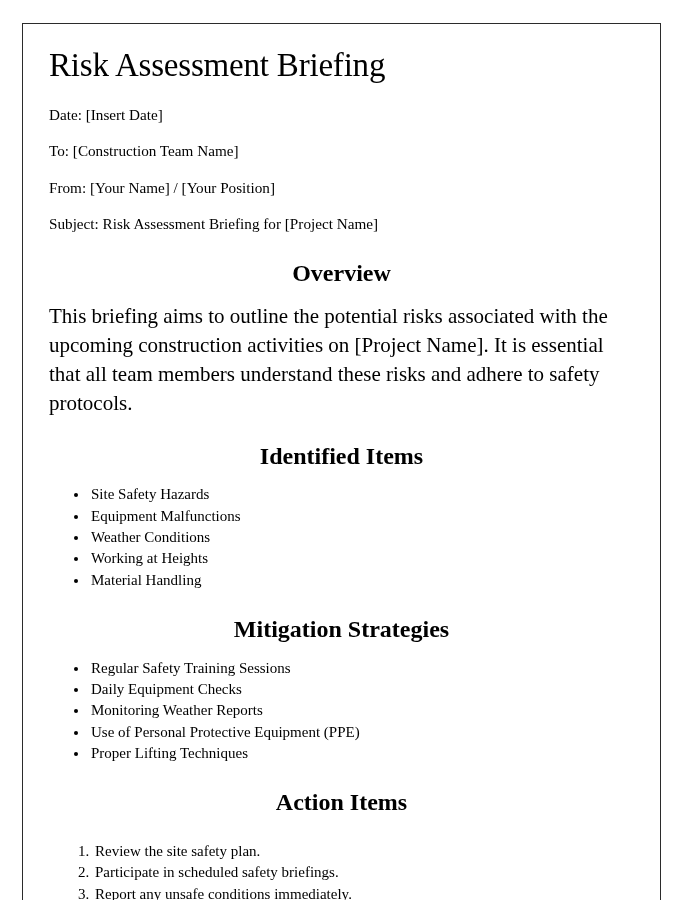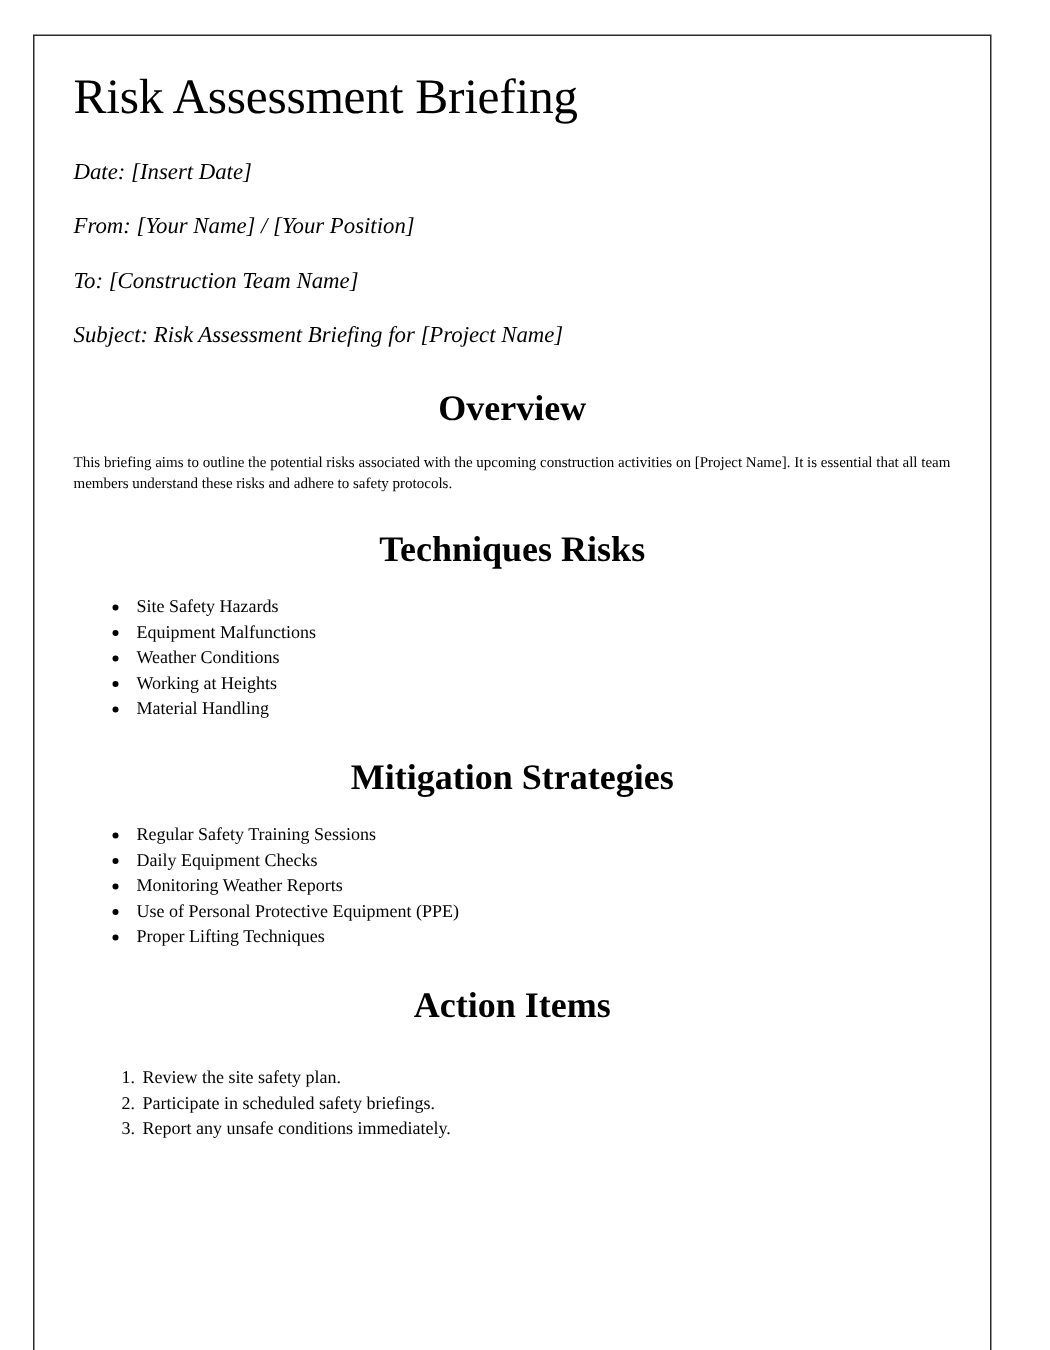--- a/index.html
+++ b/index.html
@@ -35,73 +35,72 @@
     font-weight: normal;
     line-height: 1.18;
     margin: 0 0 20px 0;
     letter-spacing: -0.2px;
   }
 
   .meta-line {
     font-size: 15.2px;
     line-height: 1.35;
     margin: 0 0 16px 0;
-    font-style: italic;
   }
 
   .section-heading {
     font-size: 24px;
     font-weight: bold;
     line-height: 1.2;
     margin: 24px 0 14px 0;
     text-align: center;
   }
 
   .body-text {
-    font-size: 10px;
+    font-size: 21px;
     line-height: 1.38;
     margin: 0 0 6px 0;
   }
 
   ul.doc-list {
     margin: 0 0 4px 0;
     padding-left: 40px;
     list-style-type: disc;
   }
   ol.doc-list {
     margin: 0 0 4px 0;
     padding-left: 44px;
     list-style-type: decimal;
   }
   ul.doc-list li,
   ol.doc-list li {
-    font-size: 12px;
+    font-size: 15px;
     line-height: 1.42;
     padding-left: 2px;
   }
 
   .spacer-sm { height: 10px; }
 </style>
 </head>
 <body>
 
 <div class="page">
   <div class="page-inner">
 
     <h1 class="doc-title">Risk Assessment Briefing</h1>
 
     <p class="meta-line">Date: [Insert Date]</p>
+    <p class="meta-line">To: [Construction Team Name]</p>
     <p class="meta-line">From: [Your Name] / [Your Position]</p>
-    <p class="meta-line">To: [Construction Team Name]</p>
     <p class="meta-line">Subject: Risk Assessment Briefing for [Project Name]</p>
 
     <h2 class="section-heading">Overview</h2>
     <p class="body-text">This briefing aims to outline the potential risks associated with the upcoming construction activities on [Project Name]. It is essential that all team members understand these risks and adhere to safety protocols.</p>
 
-    <h2 class="section-heading">Techniques Risks</h2>
+    <h2 class="section-heading">Identified Items</h2>
     <ul class="doc-list">
       <li>Site Safety Hazards</li>
       <li>Equipment Malfunctions</li>
       <li>Weather Conditions</li>
       <li>Working at Heights</li>
       <li>Material Handling</li>
     </ul>
 
     <h2 class="section-heading">Mitigation Strategies</h2>
     <ul class="doc-list">

